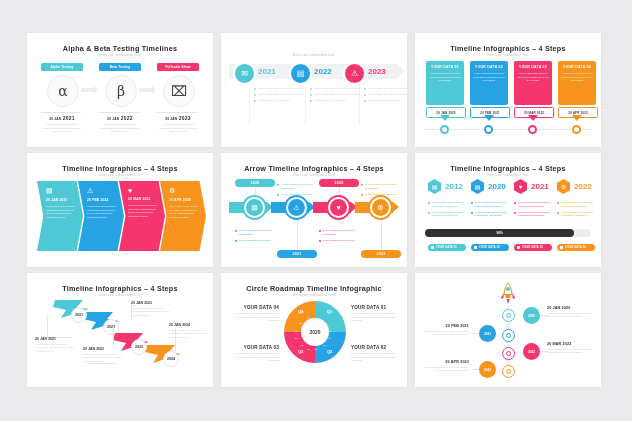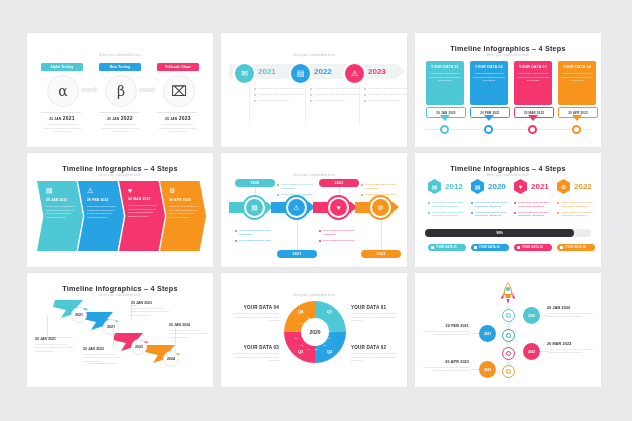--- a/index.html
+++ b/index.html
@@ -124,20 +124,21 @@
   .p9-tx{position:absolute;width:48px;}
   .p9-tx .h{font-size:3.7px;font-weight:bold;color:#2d2e35;letter-spacing:.15px;}
   .p9-cn{position:absolute;height:1px;background:#e4e6e9;}
 </style>
 </head>
 <body>
 
 <div class="grid">
 
   <div class="slide">
+    <div class="s-title">Alpha &amp; Beta Testing Timelines</div>
     <div class="s-sub">Enter your subheadline here</div>
 
     <div class="p1-badge" style="left:14px;background:#4ec8d4">Alpha Testing</div>
     <div class="p1-badge" style="left:72px;background:#27a3e4">Beta Testing</div>
     <div class="p1-badge" style="left:130px;background:#f5356e">Fullscale Show</div>
 
     <div class="p1-circ" style="left:20px">α</div>
     <div class="p1-circ" style="left:78px">β</div>
     <div class="p1-circ" style="left:136px">⌧</div>
 
@@ -259,20 +260,21 @@
       <div class="wtiny" style="padding-top:3px">Lorem ipsum dolor sit amet consectetur adipiscing elit sed do eiusmod tempor incididunt ut labore</div>
     </div>
     <div class="p4-ch" style="left:133px;background:#f7941e">
       <div class="p4-ic">⚙</div>
       <div class="p4-d">20 APR 2024</div>
       <div class="wtiny" style="padding-top:3px">Lorem ipsum dolor sit amet consectetur adipiscing elit sed do eiusmod tempor incididunt ut labore</div>
     </div>
   </div>
 
   <div class="slide">
+    <div class="s-title">Arrow Timeline Infographics – 4 Steps</div>
     <div class="s-sub">Enter your subheadline here</div>
 
     <div class="p5-pill" style="left:14px;top:26px;background:#4ec8d4">2020</div>
     <div class="p5-pill" style="left:98px;top:26px;background:#f5356e">2022</div>
     <div class="p5-pill" style="left:56px;top:97px;background:#27a3e4">2021</div>
     <div class="p5-pill" style="left:140px;top:97px;background:#f7941e">2023</div>
 
     <div class="p5-band" style="left:8px;width:38px;background:#4ec8d4;color:#4ec8d4"></div>
     <div class="p5-band" style="left:50px;width:38px;background:#27a3e4;color:#27a3e4"></div>
     <div class="p5-band" style="left:92px;width:38px;background:#f5356e;color:#f5356e"></div>
@@ -426,20 +428,21 @@
     </div>
 
     <div class="p7-ln" style="left:148px;top:56px;width:1px;height:22px"></div>
     <div class="p7-box" style="left:142px;top:50px">
       <div class="lbl" style="font-size:3.4px">20 JAN 2024</div>
       <div class="tiny" style="padding-top:1.5px">Lorem ipsum dolor sit amet consectetur adipiscing elit sed do eiusmod tempor</div>
     </div>
   </div>
 
   <div class="slide">
+    <div class="s-title">Circle Roadmap Timeline Infographic</div>
     <div class="s-sub">Enter your subheadline here</div>
 
     <div class="p8-wrap">
       <div class="p8-q" style="left:31px;top:0;background:#4ec8d4;border-radius:0 100% 0 0"></div>
       <div class="p8-q" style="left:31px;top:31px;background:#27a3e4;border-radius:0 0 100% 0"></div>
       <div class="p8-q" style="left:0;top:31px;background:#f5356e;border-radius:0 0 0 100%"></div>
       <div class="p8-q" style="left:0;top:0;background:#f7941e;border-radius:100% 0 0 0"></div>
 
       <div style="position:absolute;left:43px;top:8px;font-size:4px;font-weight:bold;color:#fff">Q1</div>
       <div style="position:absolute;left:43px;top:48px;font-size:4px;font-weight:bold;color:#fff">Q2</div>

